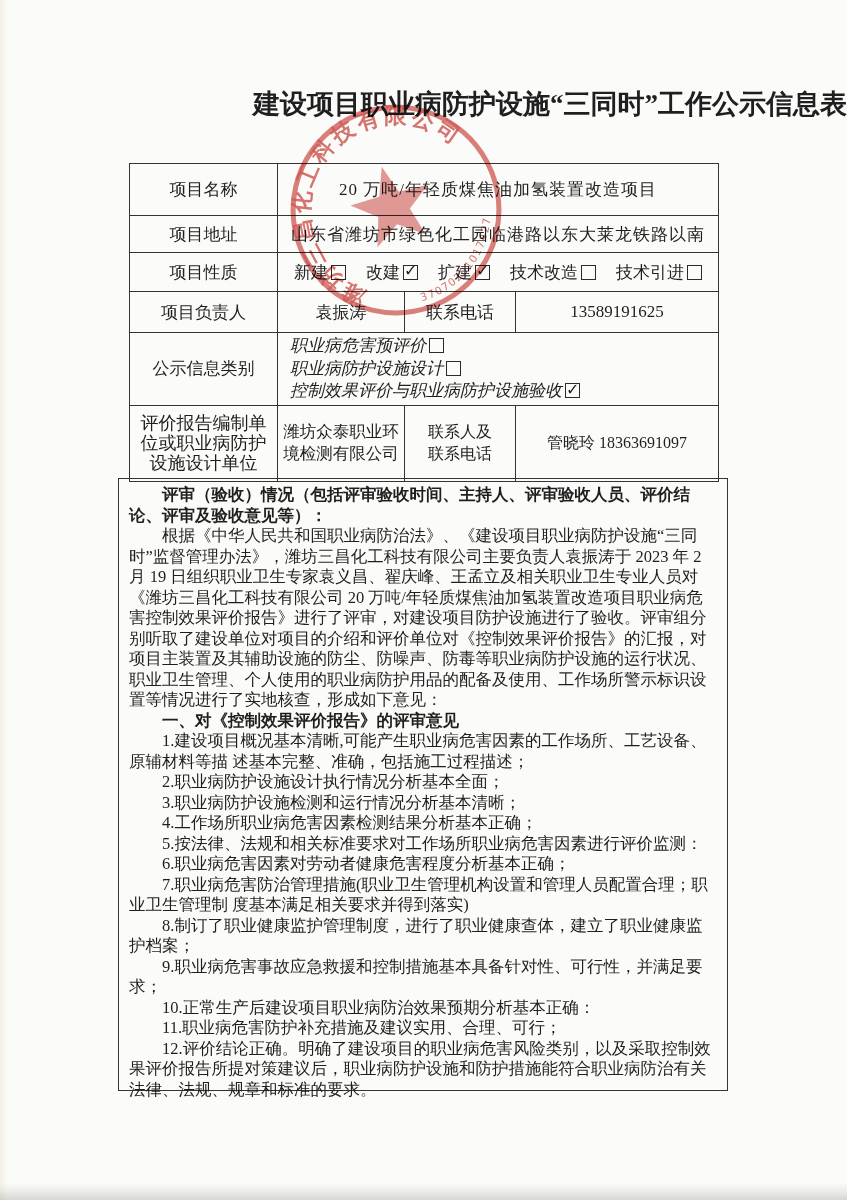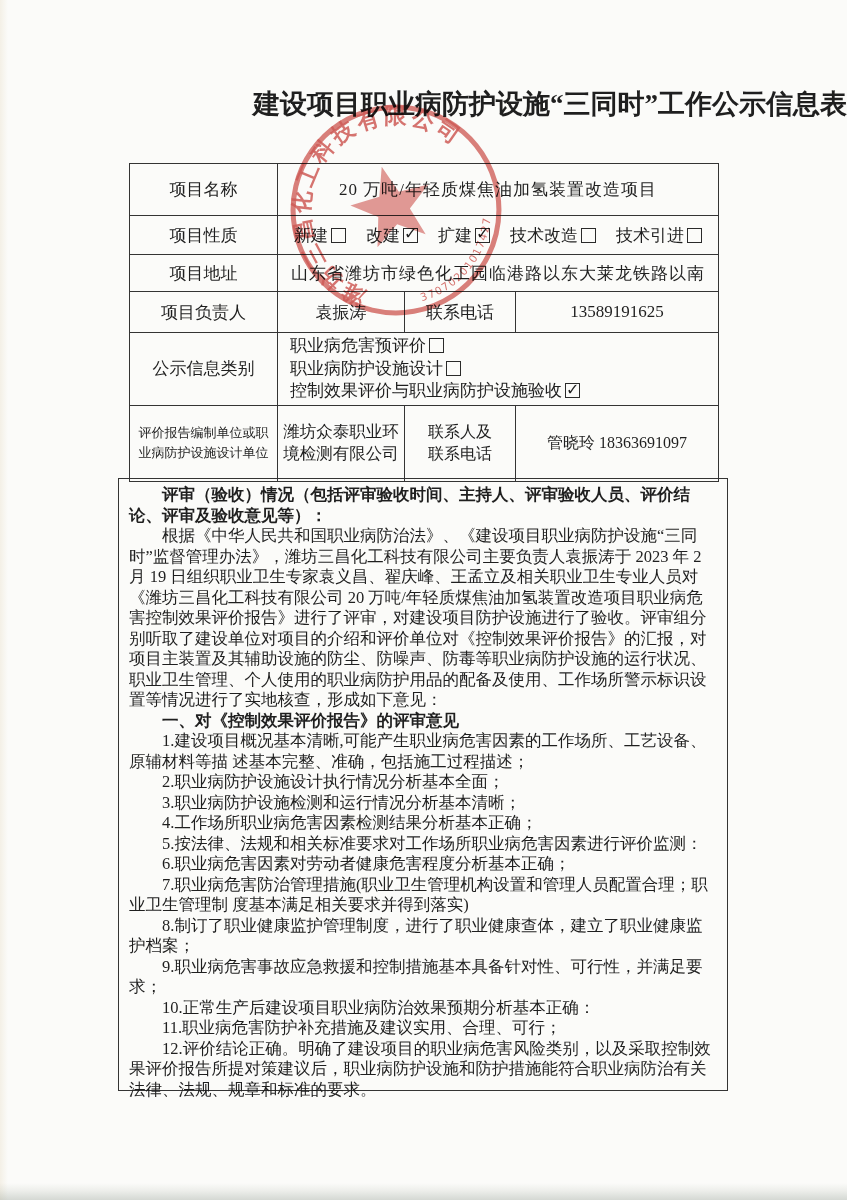--- a/index.html
+++ b/index.html
@@ -23,26 +23,26 @@
   }
   
   .info-table {
     position:absolute; left:129px; top:163px; width:589px;
     border-collapse:collapse; table-layout:fixed;
   }
   .info-table td {
     border:1.6px solid #343434; text-align:center; vertical-align:middle;
     font-size:17px; padding:2px 4px; overflow:hidden;
   }
-  .info-table td.small-label { font-size:13px; line-height:20px; padding:2px 3px; }
+  .info-table td.small-label { font-size:18px; line-height:20px; padding:2px 3px; }
   .info-table td.org-cell { font-size:16.5px; line-height:22px; }
   .info-table td.contact-cell { font-size:16px; line-height:22px; }
   .info-table td.value-cell { letter-spacing:1px; }
   .cell-left { text-align:left !important; padding-left:12px !important; }
-  .cat-line { line-height:22.5px; white-space:nowrap; }
+  .cat-line { line-height:22.5px; white-space:nowrap;font-style:italic; }
   .nature-opts { display:flex; justify-content:center; align-items:center; gap:20px; }
   .opt { white-space:nowrap; }
   .cb {
     display:inline-block; width:15px; height:15px; box-sizing:border-box;
     border:1.7px solid #2a2a2a; margin-left:3px; vertical-align:-2px; position:relative;
   }
   .cb.checked::after {
     content:"\2713"; position:absolute; left:0px; top:-5px;
     font-size:16px; font-weight:bold; color:#1c1c1c;
     font-family:"DejaVu Sans",sans-serif;
@@ -76,35 +76,35 @@
       <col style="width:148px">
         <col style="width:127px">
         <col style="width:111px">
         <col style="width:203px">
     </colgroup>
     <tbody>
         <tr style="height:52px">
       <td>项目名称</td>
       <td colspan="3" class="value-cell">20 万吨/年轻质煤焦油加氢装置改造项目</td>
     </tr>
+    <tr style="height:37px">
+      <td>项目地址</td>
+      <td colspan="3" class="value-cell">山东省潍坊市绿色化工园临港路以东大莱龙铁路以南</td>
+    </tr>
     <tr style="height:39px">
       <td>项目性质</td>
       <td colspan="3">
         <div class="nature-opts">
           <span class="opt"><span>新建</span><span class="cb"></span></span>
           <span class="opt"><span>改建</span><span class="cb checked"></span></span>
           <span class="opt"><span>扩建</span><span class="cb checked"></span></span>
           <span class="opt"><span>技术改造</span><span class="cb"></span></span>
           <span class="opt"><span>技术引进</span><span class="cb"></span></span>
         </div>
       </td>
-    </tr>
-    <tr style="height:37px">
-      <td>项目地址</td>
-      <td colspan="3" class="value-cell">山东省潍坊市绿色化工园临港路以东大莱龙铁路以南</td>
     </tr>
     <tr style="height:41px">
       <td>项目负责人</td>
       <td>袁振涛</td>
       <td>联系电话</td>
       <td>13589191625</td>
     </tr>
     <tr style="height:69px">
       <td>公示信息类别</td>
       <td colspan="3" class="cell-left">

